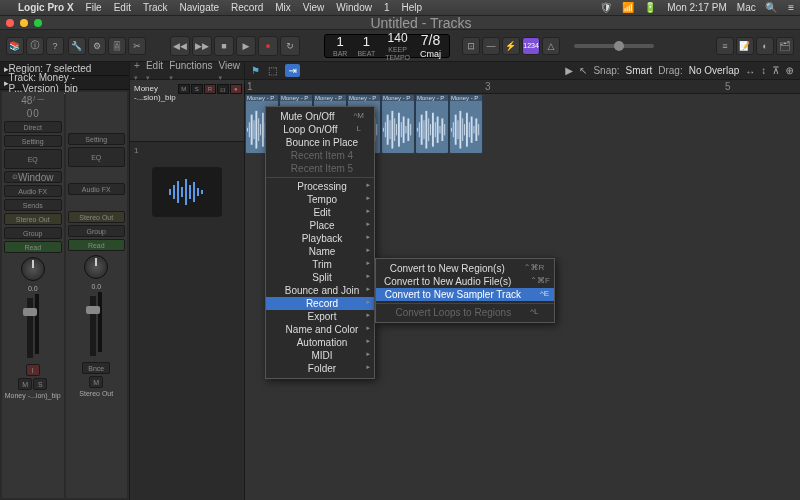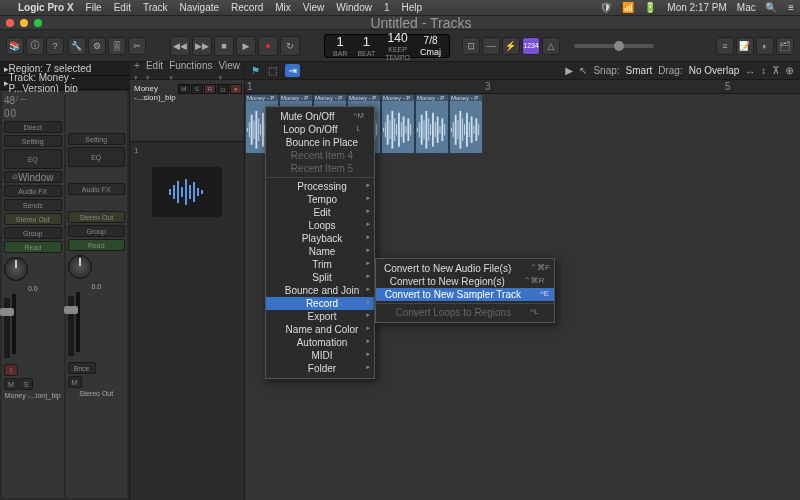--- a/index.html
+++ b/index.html
@@ -16,21 +16,21 @@
 .lcd .big { font-size:13px; font-weight:500; }
 .lcd .sm { font-size:7px; color:#888; line-height:1; }
 .lcd .col { display:flex; flex-direction:column; align-items:center; gap:1px; }
 .purple { background:#7b4fd6; }
 .winbar { height:14px; background:#3a3a3a; border-bottom:1px solid #222; display:flex; align-items:center; padding:0 6px; gap:6px; }
 .dot { width:8px; height:8px; border-radius:50%; }
 .main { display:flex; height:calc(500px - 16px - 32px - 14px); }
 .inspector { width:130px; background:#2a2a2a; border-right:1px solid #1a1a1a; display:flex; flex-direction:column; }
 .insp-hdr { height:14px; background:#1f1f1f; padding:0 4px; display:flex; align-items:center; font-size:9px; color:#ccc; border-bottom:1px solid #111;}
 .insp-body { flex:1; display:flex; gap:2px; padding:2px; }
-.chstrip { flex:1; background:#353535; display:flex; flex-direction:column; padding:3px 2px; gap:2px; }
+.chstrip { flex:1; background:#353535; display:flex; flex-direction:column; align-items:center; padding:3px 2px; gap:2px; }
 .chbtn { width:100%; height:12px; background:#2a2a2a; border:1px solid #1a1a1a; border-radius:2px; font-size:7px; display:flex; align-items:center; justify-content:center; color:#888; }
 .knob { width:24px; height:24px; border-radius:50%; background:radial-gradient(#555,#222); border:1px solid #111; position:relative; margin:2px 0;}
 .knob::after { content:''; position:absolute; top:2px; left:50%; width:2px; height:8px; background:#ccc; transform:translateX(-50%);}
 .fader { width:6px; height:60px; background:#1a1a1a; margin:4px 0; position:relative; }
 .fader::after { content:''; position:absolute; top:10px; left:-4px; width:14px; height:8px; background:#888; border-radius:2px; }
 .chlabel { font-size:7px; color:#aaa; text-align:center; }
 .meter { width:4px; height:60px; background:#111; }
 .trackhdr-col { width:115px; background:#2b2b2b; border-right:1px solid #1a1a1a; }
 .track-toolbar { height:18px; background:#252525; border-bottom:1px solid #1a1a1a; display:flex; align-items:center; padding:0 4px; gap:6px; font-size:9px; color:#aaa; }
 .track-toolbar span::after { content:' ▾'; color:#666; font-size:7px;}
@@ -121,21 +121,21 @@
     <div class="col">
         <span class="big">1</span>
         <span class="sm">BEAT</span>
       </div>
     <div class="col">
         <span class="big" style="font-size:12px">140</span>
         <span class="sm">KEEP</span>
         <span class="sm">TEMPO</span>
       </div>
     <div class="col">
-        <span style="font-size:10px">7/8</span>
+        <span style="font-size:14px">7/8</span>
         <span style="font-size:9px">Cmaj</span>
       </div>
   </div>
   <div class="tbtn-group" style="margin-left:8px">
     <div class="tbtn">⊡</div>
     <div class="tbtn">—</div>
     <div class="tbtn">⚡</div>
     <div class="tbtn purple">
         <span style="font-size:7px;color:#fff">1234</span>
       </div>
@@ -444,21 +444,21 @@
       <div class="mi sub">
           <span>Processing</span>
         </div>
       <div class="mi sub">
           <span>Tempo</span>
         </div>
       <div class="mi sub">
           <span>Edit</span>
         </div>
       <div class="mi sub">
-          <span>Loops</span>
+          <span>Place</span>
         </div>
       <div class="mi sub">
           <span>Playback</span>
         </div>
       <div class="mi sub">
           <span>Name</span>
         </div>
       <div class="mi sub">
           <span>Trim</span>
         </div>
@@ -482,27 +482,27 @@
         </div>
       <div class="mi sub">
           <span>MIDI</span>
         </div>
       <div class="mi sub">
           <span>Folder</span>
         </div>
     </div>
 
     <div class="ctxmenu" style="top:196px;left:130px;min-width:170px">
+      <div class="mi">
+          <span>Convert to New Region(s)</span>
+          <span class="sc">⌃⌘R</span>
+        </div>
       <div class="mi">
           <span>Convert to New Audio File(s)</span>
           <span class="sc">⌃⌘F</span>
-        </div>
-      <div class="mi">
-          <span>Convert to New Region(s)</span>
-          <span class="sc">⌃⌘R</span>
         </div>
       <div class="mi hl">
           <span>Convert to New Sampler Track</span>
           <span class="sc">^E</span>
         </div>
       <div class="sep"></div>
       <div class="mi dim">
           <span>Convert Loops to Regions</span>
           <span class="sc">^L</span>
         </div>

